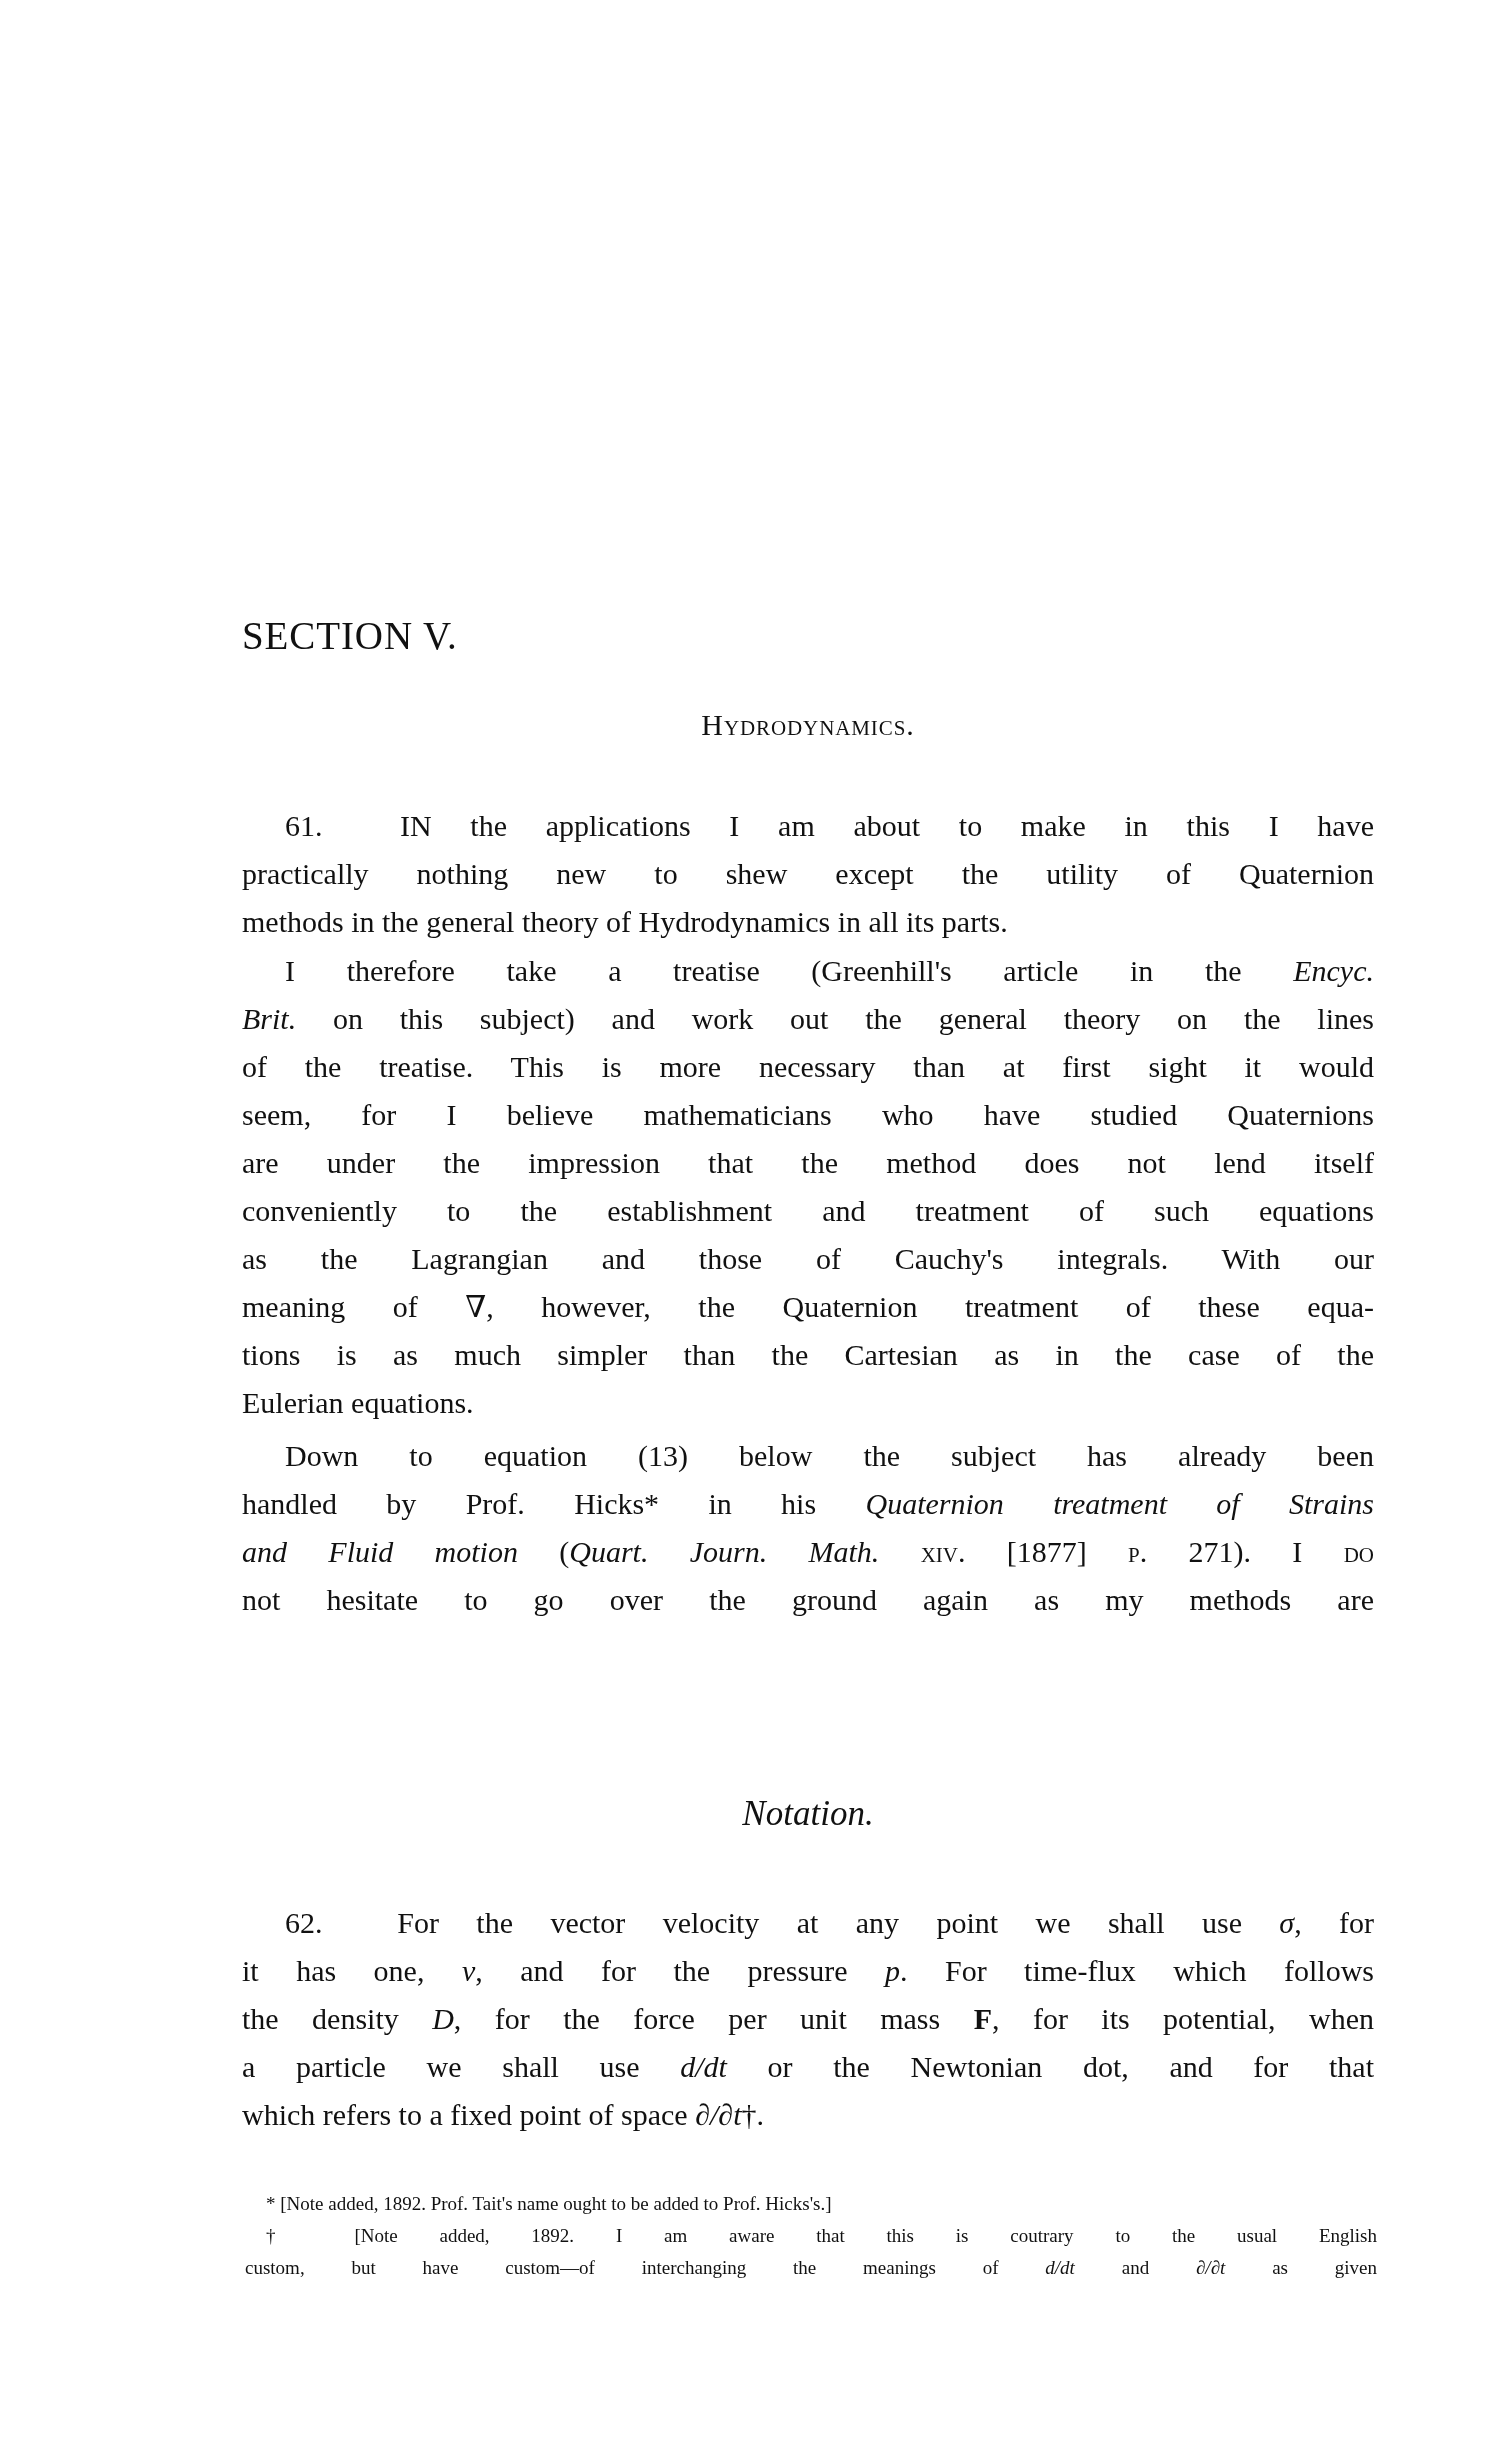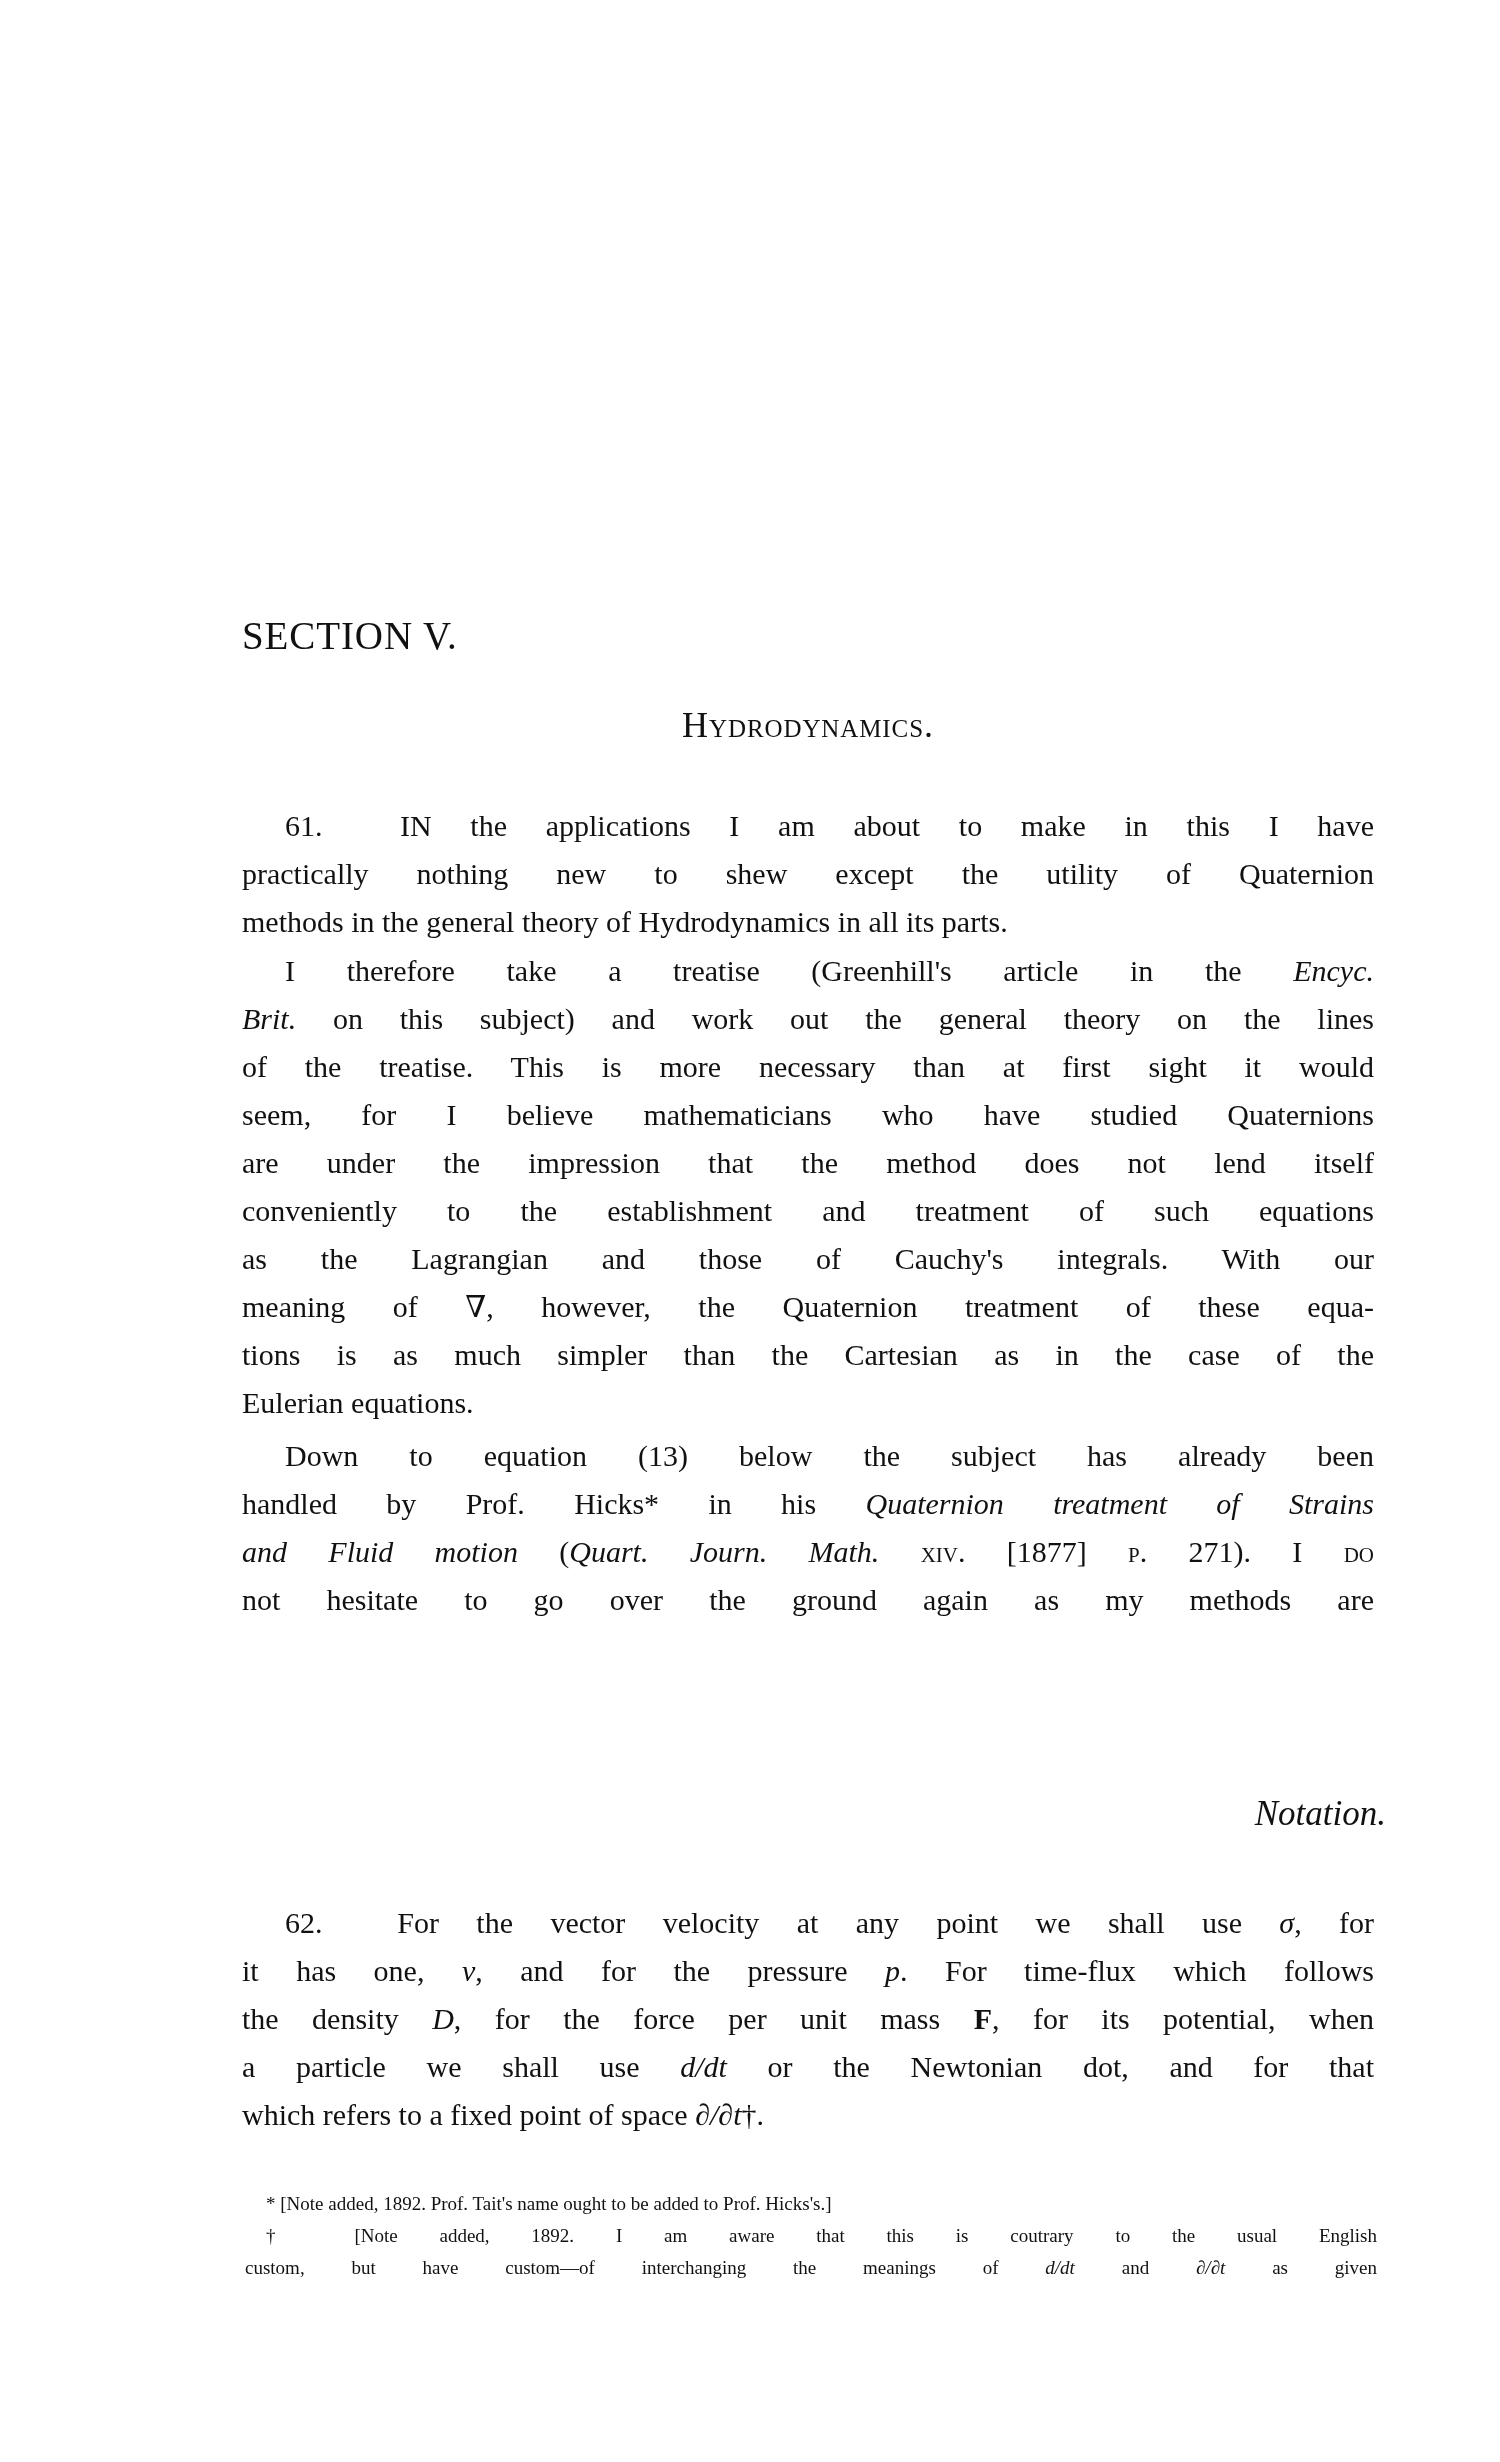--- a/index.html
+++ b/index.html
@@ -2,31 +2,31 @@
 <html style="font-size:15px"><head>
   <meta charset="utf-8">
   <style>
     html, body { margin: 0; padding: 0; background: #ffffff; }
     body { width: 1500px; height: 2462px; position: relative; overflow: hidden;
            font-family: "Liberation Serif", "DejaVu Serif", serif; color: #111111; }
     .page { position: absolute; left: 242px; top: 0; width: 1132px; }
     .section-title { position: absolute; top: 612px; left: 0; width: 1132px; 
                      font-size: 39px; letter-spacing: 0.9px; line-height: 47px; }
     .section-subtitle { position: absolute; top: 704px; left: 0; width: 1132px; text-align: center;
-                        font-size: 36px; line-height: 42px; font-variant: small-caps; letter-spacing: 0.9px; }
+                        font-size: 30px; line-height: 42px; font-variant: small-caps; letter-spacing: 0.9px; }
     .block { position: absolute; left: 0; width: 1132px; font-size: 30px; line-height: 48px;
              text-align: justify; }
     .line { display: block; white-space: nowrap; text-align: justify; text-align-last: justify; height: 48px; }
     .line.last { text-align-last: left; }
     .indent { padding-left: 43px; }
     .num { font-weight: normal; }
     .sc { font-variant: small-caps; }
     .it { font-style: italic; }
     .bold { font-weight: bold; }
-    .heading-notation { position: absolute; top: 1790px; left: 12px; width: 1132px; text-align: right;
+    .heading-notation { position: absolute; top: 1790px; left: 0; width: 1132px; text-align: center;
                         font-size: 35px; font-style: italic; line-height: 47px; }
     .footnotes { position: absolute; top: 2188px; left: 3px; width: 1132px; font-size: 19px; line-height: 32px; font-weight: normal; }
     .footnotes .line { height: 32px; }
   </style>
 </head>
 <body>
 
 <div class="page">
 
   <h1 class="section-title" style="margin:0;font-weight:normal;">SECTION V.</h1>

